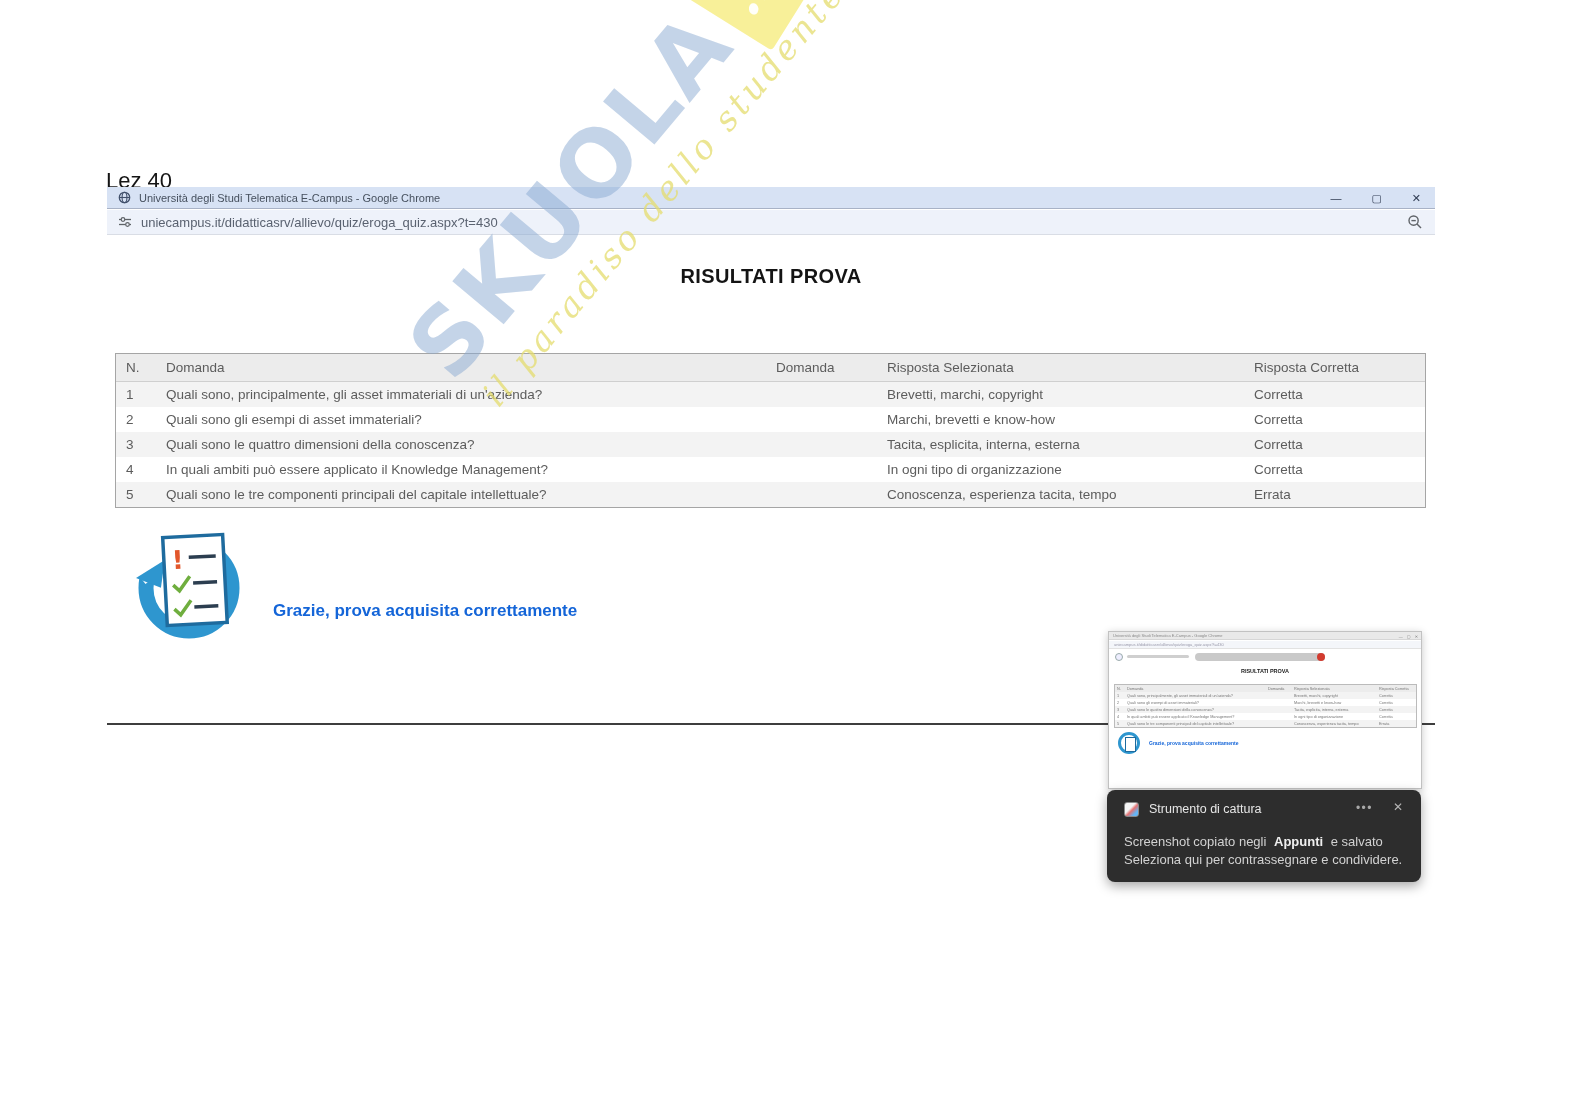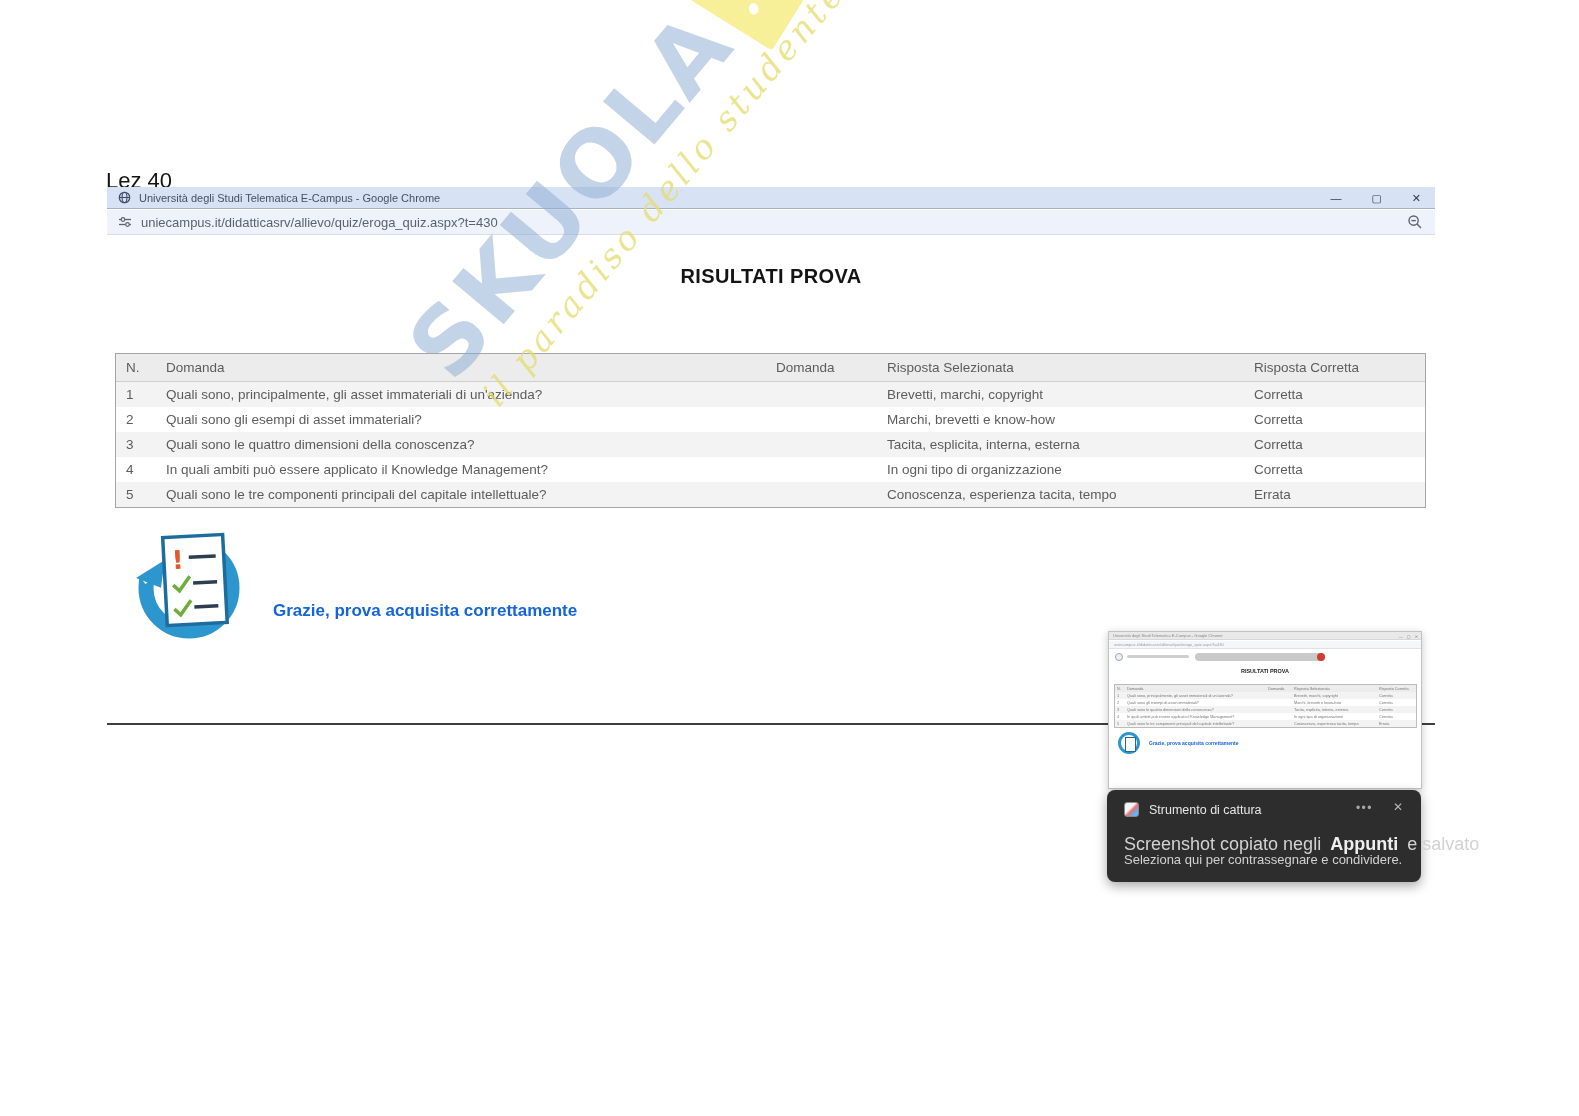--- a/index.html
+++ b/index.html
@@ -100,29 +100,29 @@
                    border:3px solid #2e96cf; border-radius:50%; }
   #thumb .m-icon::after { content:""; position:absolute; left:4px; top:2px; width:9px;
                           height:13px; background:#fff; border:1px solid #1e6b9e; }
   #thumb .m-msg { position:absolute; left:40px; top:108px; font-size:5px; font-weight:bold;
                   color:#1465d8; }
 
   
   #toast { position:absolute; left:1000px; top:603px; width:314px; height:92px;
            background:#2d2d2d; border-radius:8px; box-shadow:0 4px 12px rgba(0,0,0,0.35);
            z-index:30; }
-  #toast .t-head { position:absolute; left:17px; top:12px; display:flex; align-items:center; }
+  #toast .t-head { position:absolute; left:17px; top:12px; display:flex; align-items:flex-start; }
   #toast .t-appicon { width:15px; height:15px; border-radius:3px; border:1px solid #8a8a8a;
                       background:linear-gradient(135deg,#f5f5f5 40%,#e57373 55%,#64b5f6 80%); }
   #toast .t-appname { margin-left:10px; font-size:12.5px; color:#e6e6e6; }
   #toast .t-more  { position:absolute; right:48px; top:11px; font-size:12px; color:#a8a8a8;
                     letter-spacing:1.5px; cursor:default; }
   #toast .t-close { position:absolute; right:18px; top:10px; font-size:12px; color:#b5b5b5;
                     cursor:default; }
-  #toast .t-line1 { position:absolute; left:17px; top:44px; font-size:18px; color:#d2d2d2;
+  #toast .t-line1 { position:absolute; left:17px; top:44px; font-size:13px; color:#d2d2d2;
                     white-space:nowrap; }
   #toast .t-line1 span + span { margin-left:4px; }
   #toast .t-line1 .bold { font-weight:bold; color:#efefef; }
   #toast .t-line2 { position:absolute; left:17px; top:62px; font-size:13px; color:#d2d2d2;
                     white-space:nowrap; }
 </style>
 </head>
 <body>
 
 <div id="page">

